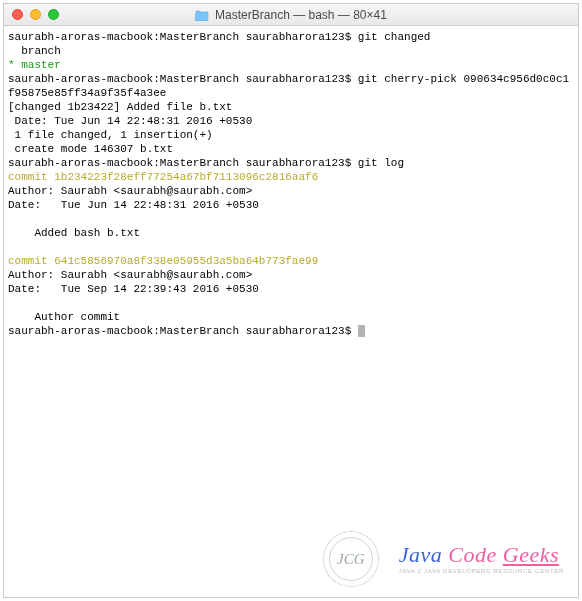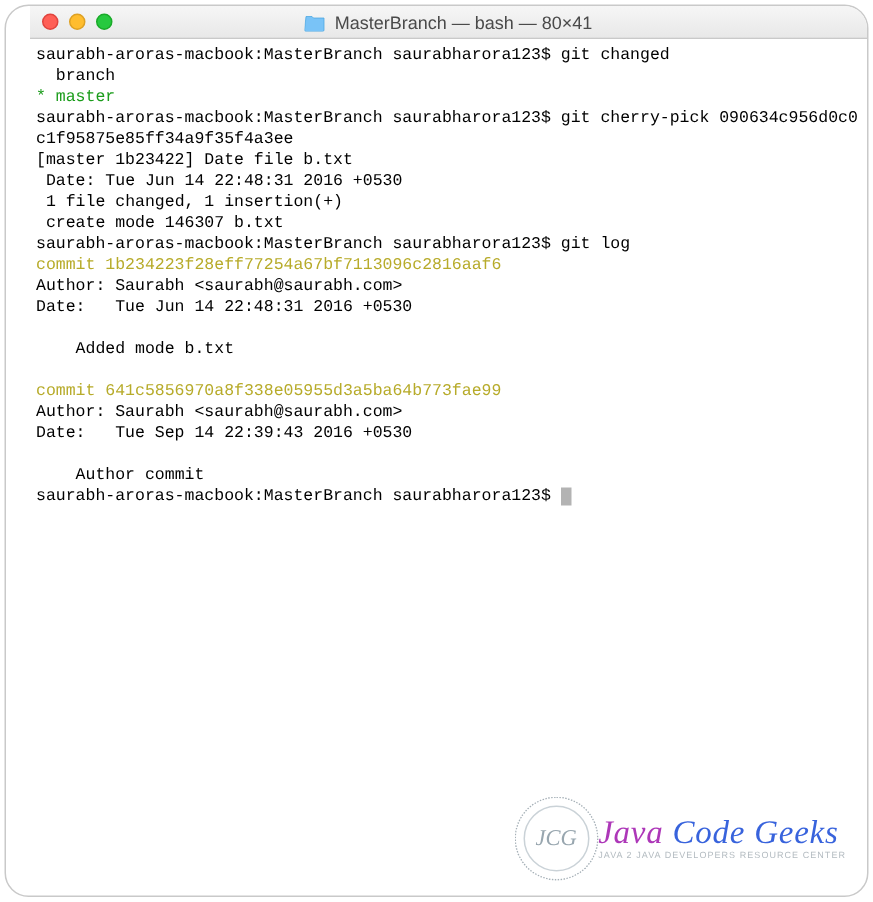--- a/index.html
+++ b/index.html
@@ -10,25 +10,24 @@
     font-family: Menlo, Monaco, "Courier New", monospace;
     font-size: 11px;
     position: relative;
     overflow: hidden;
   }
   .window {
     width: 576px;
     height: 595px;
     margin: 3px;
     border: 1px solid #c9c9c9;
-    border-radius: 16px;
+    border-radius: 0;
     background: #fff;
     overflow: hidden;
     position: relative;
-    padding-left: 16px;
   }
   .titlebar {
     height: 22px;
     background: linear-gradient(#f6f6f6, #e8e8e8);
     border-bottom: 1px solid #c9c9c9;
     position: relative;
     display: flex;
     align-items: center;
     justify-content: center;
   }
@@ -75,21 +74,21 @@
     background: #b3b3b3;
     vertical-align: text-bottom;
   }
   .watermark {
     position: absolute;
     right: 14px;
     bottom: 10px;
     opacity: 0.88;
     display: flex;
     align-items: center;
-    gap: 0;
+    gap: 20px;
     font-family: Georgia, "Times New Roman", serif;
   }
   .watermark .logo-circle {
     width: 56px; height: 56px;
     border-radius: 50%;
     border: 1.5px dotted #9aa6ae;
     display: flex;
     align-items: center;
     justify-content: center;
     color: #8a9aa4;
@@ -104,23 +103,23 @@
     font-size: 15px;
   }
   .watermark .wordmark {
     display: flex; flex-direction: column; line-height: 1;
   }
   .watermark .wordmark .line1 {
     font-size: 22px;
     font-style: italic;
     letter-spacing: 0.5px;
   }
-  .watermark .wordmark .line1 .a { color: #a21caf; }
-  .watermark .wordmark .line1 .b { color: #1d4ed8; }
-  .watermark .wordmark .line1 .c { color: #1d4ed8; }
+  .watermark .wordmark .line1 .a { color: #1d4ed8; }
+  .watermark .wordmark .line1 .b { color: #ec4899; }
+  .watermark .wordmark .line1 .c { color: #ec4899; text-decoration: underline; }
   .watermark .wordmark .line2 {
     font-family: Arial, sans-serif;
     font-size: 6px;
     letter-spacing: 0.7px;
     color: #a9b2b8;
     margin-top: 2px;
   }
 </style>
 </head>
 <body>
@@ -139,30 +138,30 @@
         </svg>
       </span>
       <span>MasterBranch — bash — 80×41</span>
     </div>
   </div>
 
   <div class="terminal"><span>saurabh-aroras-macbook:MasterBranch saurabharora123$ </span><span>git changed</span>
 <span>  branch</span>
 <span class="green-text">* </span><span class="green-text">master</span>
 <span>saurabh-aroras-macbook:MasterBranch saurabharora123$ </span><span>git cherry-pick 090634c956d0c0c1f95875e85ff34a9f35f4a3ee</span>
-<span>[master 1b23422] Date file b.txt</span>
+<span>[changed 1b23422] Added file b.txt</span>
 <span> Date: Tue Jun 14 22:48:31 2016 +0530</span>
 <span> 1 file changed, 1 insertion(+)</span>
 <span> create mode 146307 b.txt</span>
 <span>saurabh-aroras-macbook:MasterBranch saurabharora123$ </span><span>git log</span>
 <span class="yellow-text">commit 1b234223f28eff77254a67bf7113096c2816aaf6</span>
 <span>Author: Saurabh &lt;saurabh@saurabh.com&gt;</span>
 <span>Date:   Tue Jun 14 22:48:31 2016 +0530</span>
 
-<span>    Added mode b.txt</span>
+<span>    Added bash b.txt</span>
 
 <span class="yellow-text">commit 641c5856970a8f338e05955d3a5ba64b773fae99</span>
 <span>Author: Saurabh &lt;saurabh@saurabh.com&gt;</span>
 <span>Date:   Tue Sep 14 22:39:43 2016 +0530</span>
 
 <span>    Author commit</span>
 <span>saurabh-aroras-macbook:MasterBranch saurabharora123$ </span><span class="cursor"></span></div>
 
   <div class="watermark">
     <div class="logo-circle">

